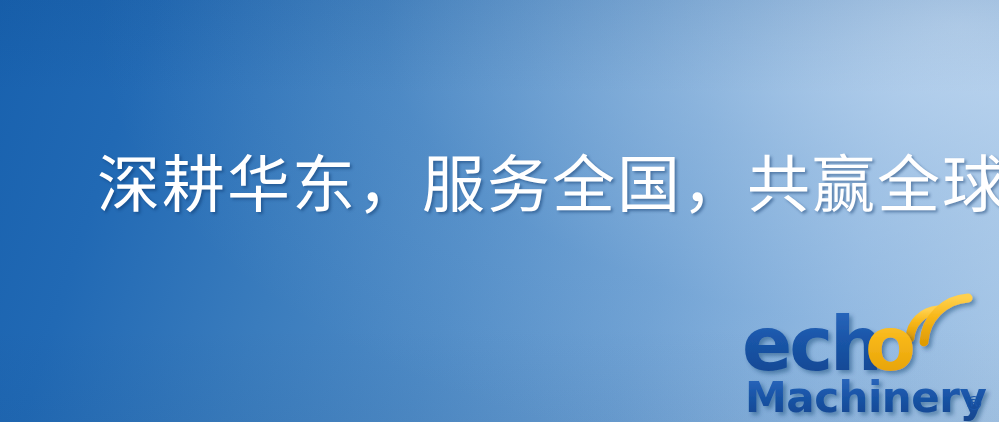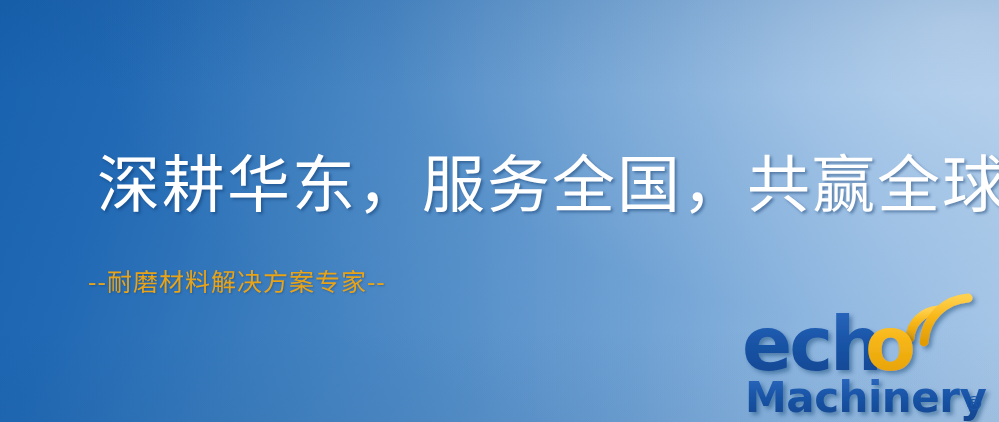--- a/index.html
+++ b/index.html
@@ -123,21 +123,20 @@
 </head>
 <body>
 
 <div id="banner">
 
   <div class="sheen"></div>
   <div class="vignette"></div>
 
   <h1 class="headline">深耕华东，服务全国，共赢全球</h1>
 
-  <p class="subtitle">--耐磨材料解决方案专家--</p>
 
   <div class="logo">
     <svg viewBox="0 0 252 130" xmlns="http://www.w3.org/2000/svg" aria-hidden="true">
       <defs>
         <filter id="logoShadow" x="-30%" y="-30%" width="180%" height="180%">
           <feDropShadow dx="3" dy="3" stdDeviation="2.2" flood-color="#0b3566" flood-opacity="0.42"></feDropShadow>
         </filter>
         <linearGradient id="blueFace" x1="0" y1="0" x2="0" y2="1">
           <stop offset="0%" stop-color="#2f6cc2"></stop>
           <stop offset="45%" stop-color="#1a55a8"></stop>

